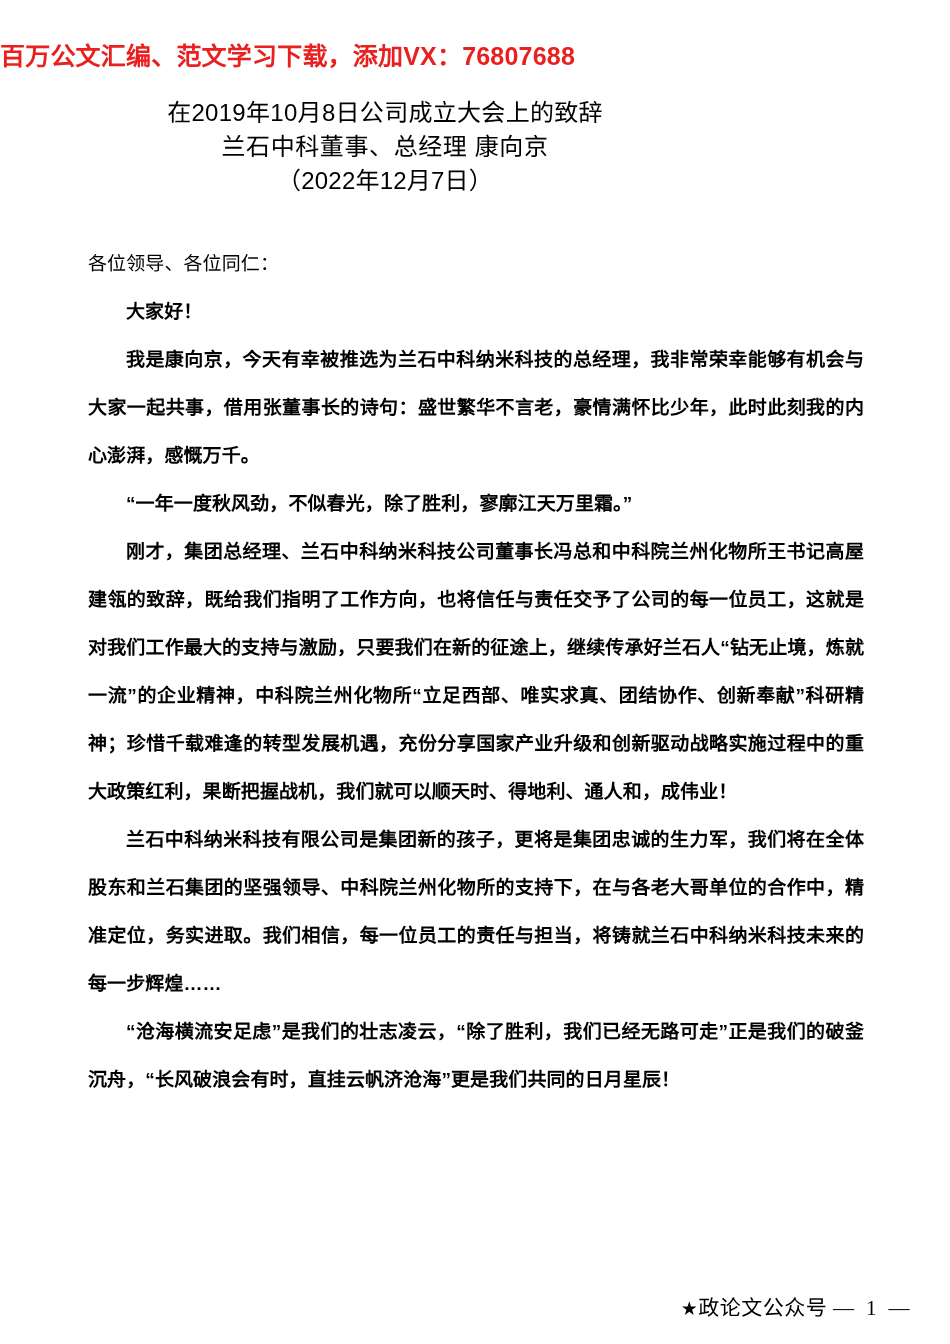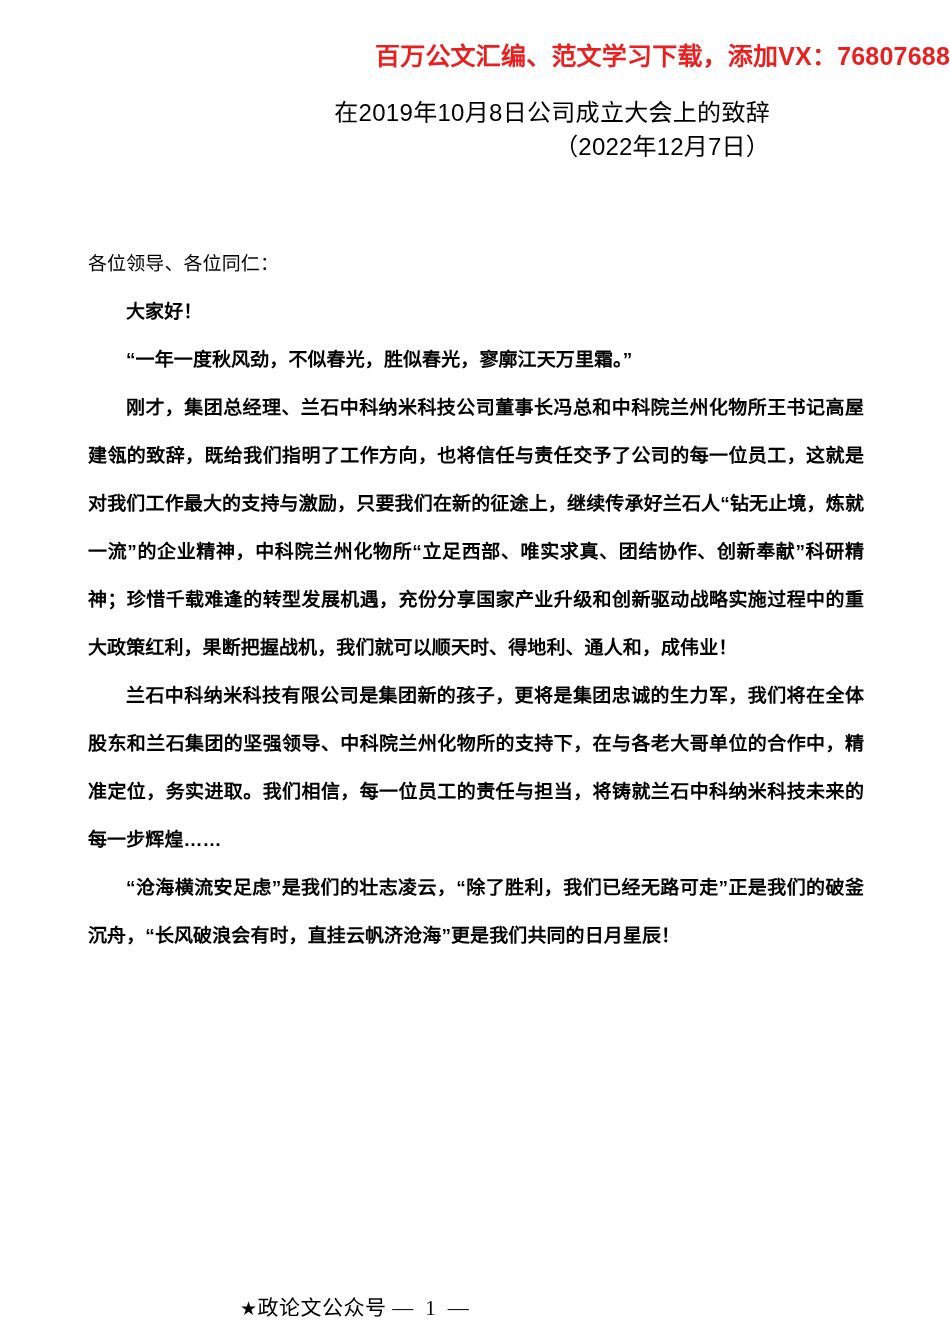--- a/index.html
+++ b/index.html
@@ -24,35 +24,35 @@
     overflow: hidden;
     box-sizing: border-box;
   }
 
   
   .promo-banner {
     position: absolute;
     top: 40px;
     left: 0;
     width: 950px;
-    text-align: right;
+    text-align: left;
     font-size: 25px;
     font-weight: 700;
     letter-spacing: 0.2px;
     line-height: 32px;
     white-space: nowrap;
   }
 
   
   .title-block {
     position: absolute;
     top: 96px;
     left: 0;
     width: 770px;
-    text-align: right;
+    text-align: center;
   }
 
   .title-line {
     font-size: 24px;
     font-weight: 400;
     line-height: 34px;
     letter-spacing: 0.3px;
     white-space: nowrap;
   }
 
@@ -90,21 +90,21 @@
   .para.salutation {
     text-indent: 0;
   }
 
   
   .footer {
     position: absolute;
     bottom: 22px;
     left: 0;
     width: 950px;
-    text-align: left;
+    text-align: right;
     padding-right: 40px;
     box-sizing: border-box;
   }
 
   .footer-inner {
     display: inline-block;
     font-family: "Liberation Serif", "DejaVu Serif", serif;
     font-size: 21px;
     line-height: 28px;
     white-space: nowrap;
@@ -123,27 +123,29 @@
 </style>
 </head>
 <body>
 
 <div class="page">
 
   <div class="promo-banner" style="color: rgb(232, 32, 31);">百万公文汇编、范文学习下载，添加VX：76807688</div>
 
   <div class="title-block">
     <div class="title-line">在2019年10月8日公司成立大会上的致辞</div>
+    <div class="title-line author">兰石中科董事、总经理  康向京</div>
     <div class="title-line date">（2022年12月7日）</div>
   </div>
 
   <div class="body-copy">
     <p class="para salutation">各位领导、各位同仁：</p>
     <p class="para indent">大家好！</p>
-    <p class="para indent">“一年一度秋风劲，不似春光，胜似春光，寥廓江天万里霜。”</p>
+    <p class="para indent">我是康向京，今天有幸被推选为兰石中科纳米科技的总经理，我非常荣幸能够有机会与大家一起共事，借用张董事长的诗句：盛世繁华不言老，豪情满怀比少年，此时此刻我的内心澎湃，感慨万千。</p>
+    <p class="para indent">“一年一度秋风劲，不似春光，除了胜利，寥廓江天万里霜。”</p>
     <p class="para indent">刚才，集团总经理、兰石中科纳米科技公司董事长冯总和中科院兰州化物所王书记高屋建瓴的致辞，既给我们指明了工作方向，也将信任与责任交予了公司的每一位员工，这就是对我们工作最大的支持与激励，只要我们在新的征途上，继续传承好兰石人“钻无止境，炼就一流”的企业精神，中科院兰州化物所“立足西部、唯实求真、团结协作、创新奉献”科研精神；珍惜千载难逢的转型发展机遇，充份分享国家产业升级和创新驱动战略实施过程中的重大政策红利，果断把握战机，我们就可以顺天时、得地利、通人和，成伟业！</p>
     <p class="para indent">兰石中科纳米科技有限公司是集团新的孩子，更将是集团忠诚的生力军，我们将在全体股东和兰石集团的坚强领导、中科院兰州化物所的支持下，在与各老大哥单位的合作中，精准定位，务实进取。我们相信，每一位员工的责任与担当，将铸就兰石中科纳米科技未来的每一步辉煌……</p>
     <p class="para indent">“沧海横流安足虑”是我们的壮志凌云，“除了胜利，我们已经无路可走”正是我们的破釜沉舟，“长风破浪会有时，直挂云帆济沧海”更是我们共同的日月星辰！</p>
 
   </div>
 
   <div class="footer">
     <span class="footer-inner"><span class="footer-star">★</span><span>政论文公众号</span><span>&nbsp;</span><span>—</span><span>&nbsp;&nbsp;</span><span class="footer-page-num">1</span><span>&nbsp;&nbsp;</span><span>—</span></span>
   </div>
 

